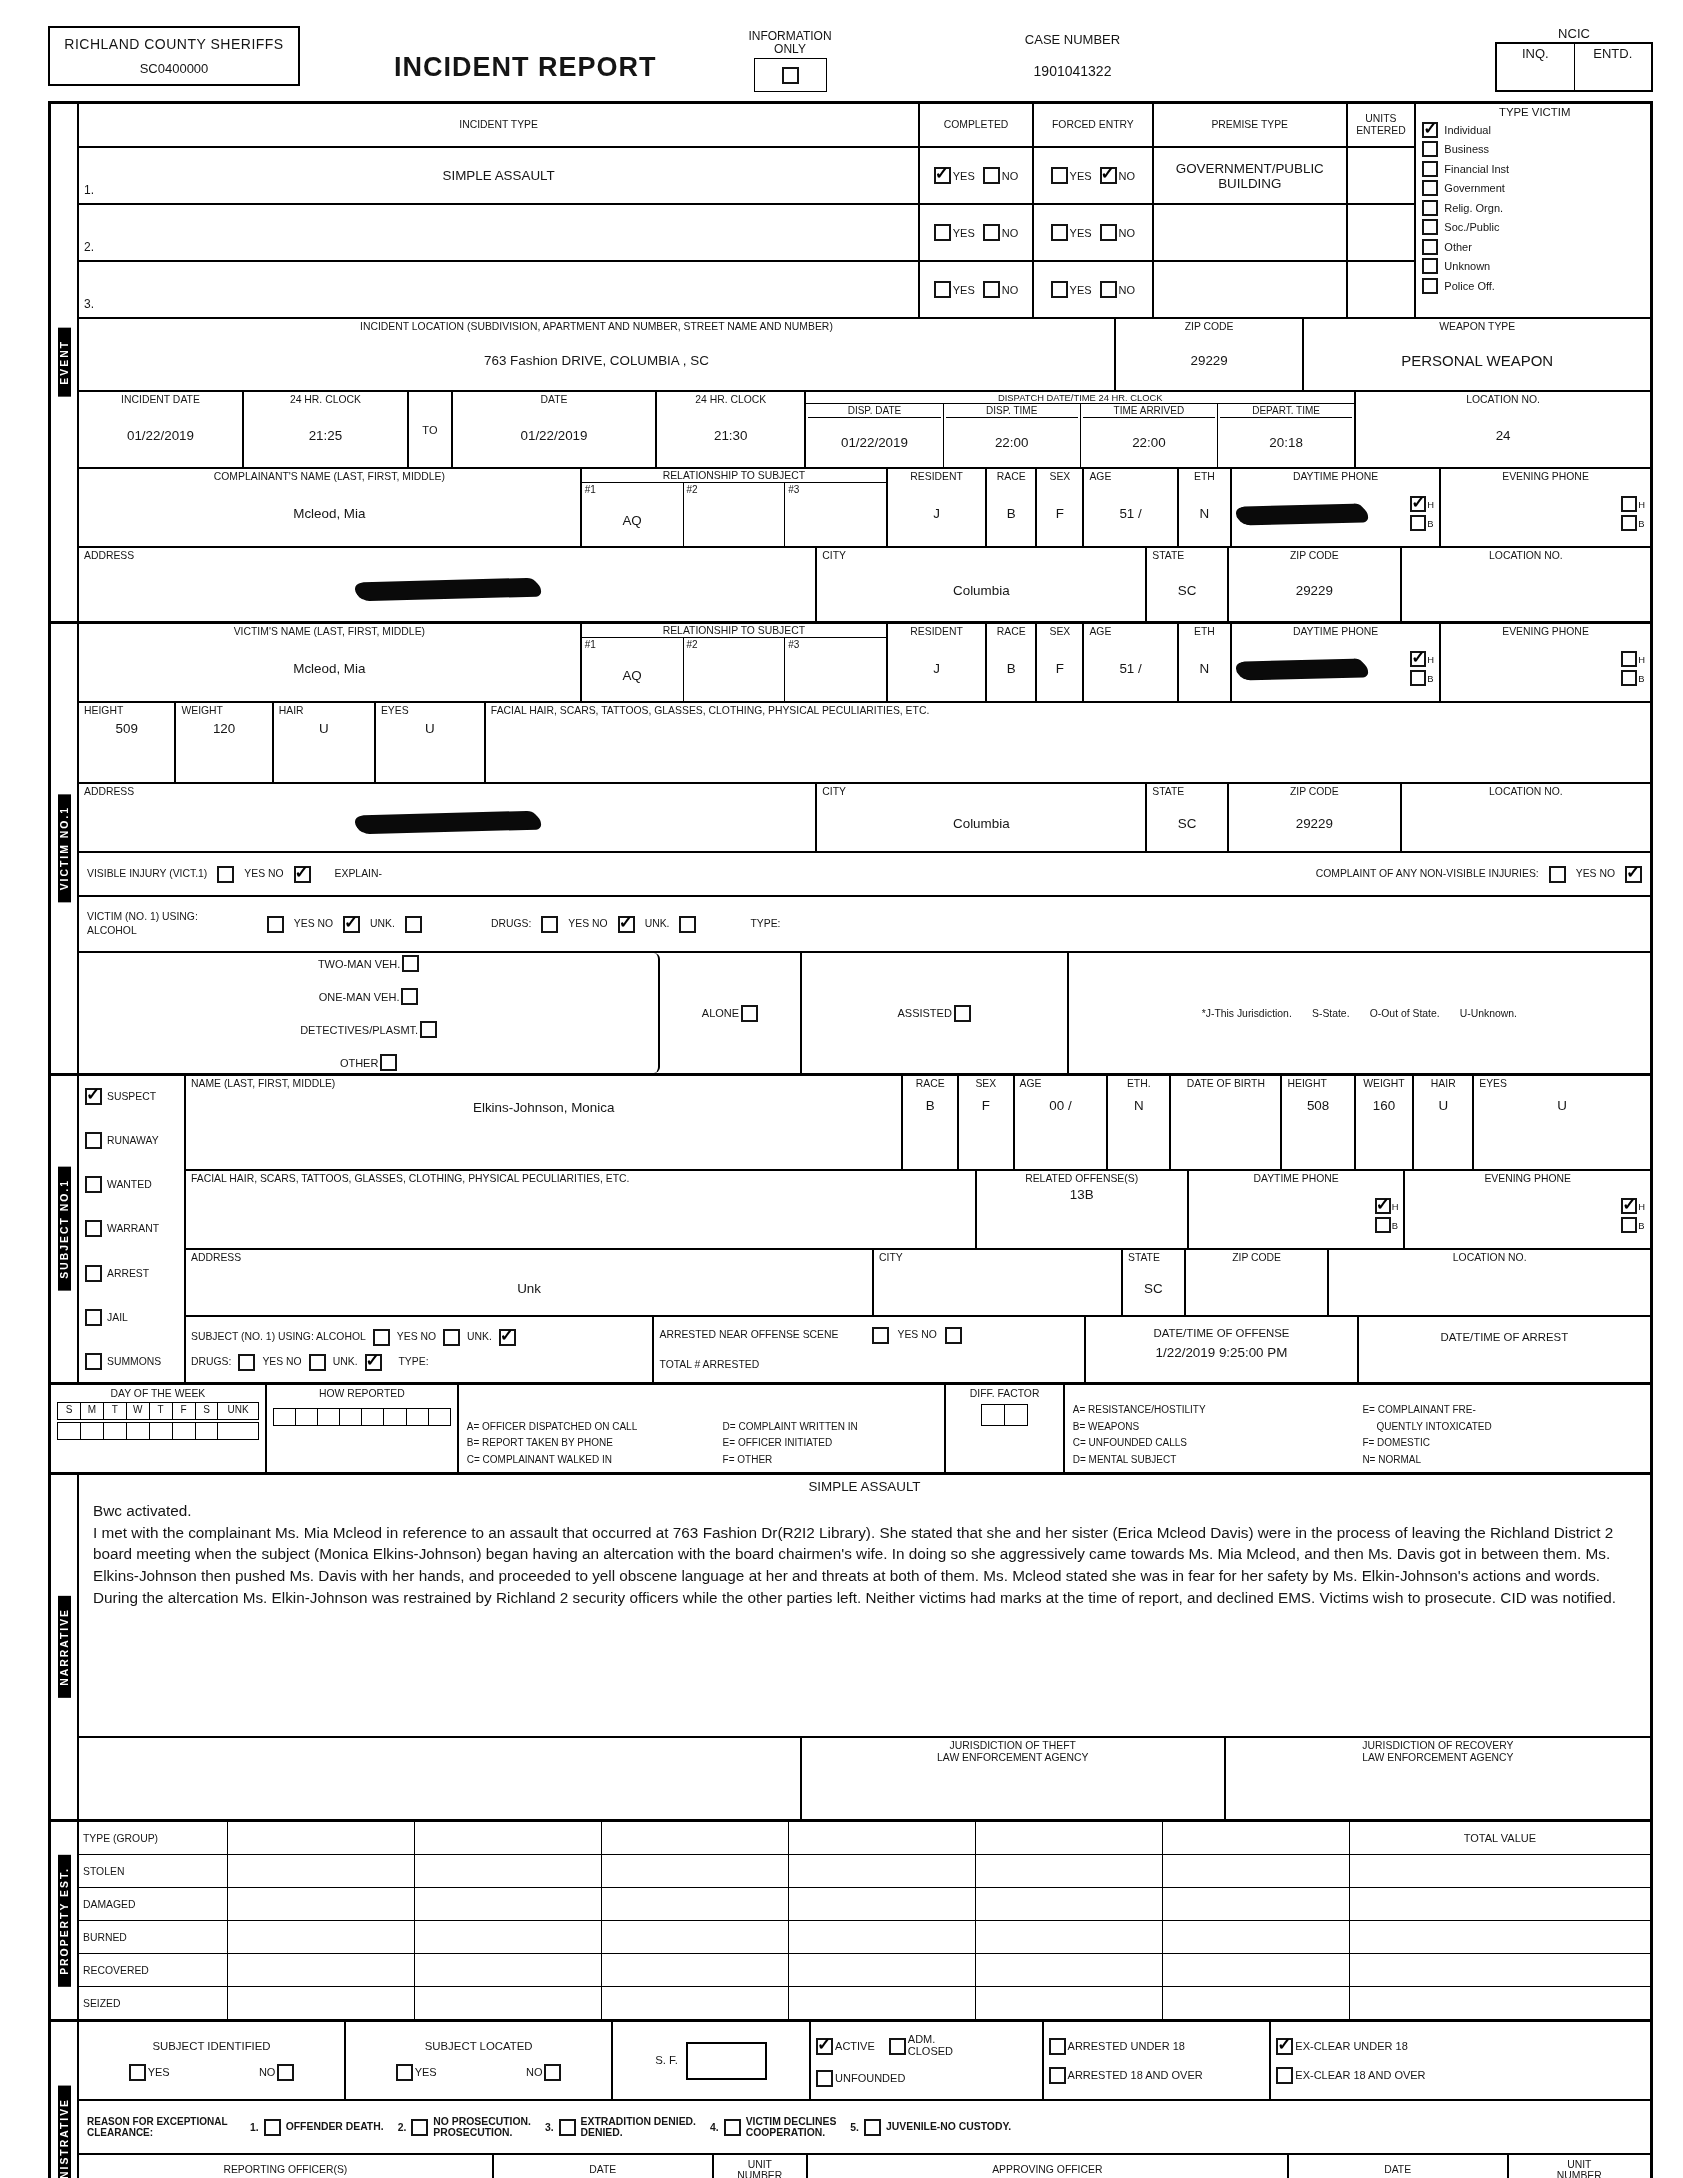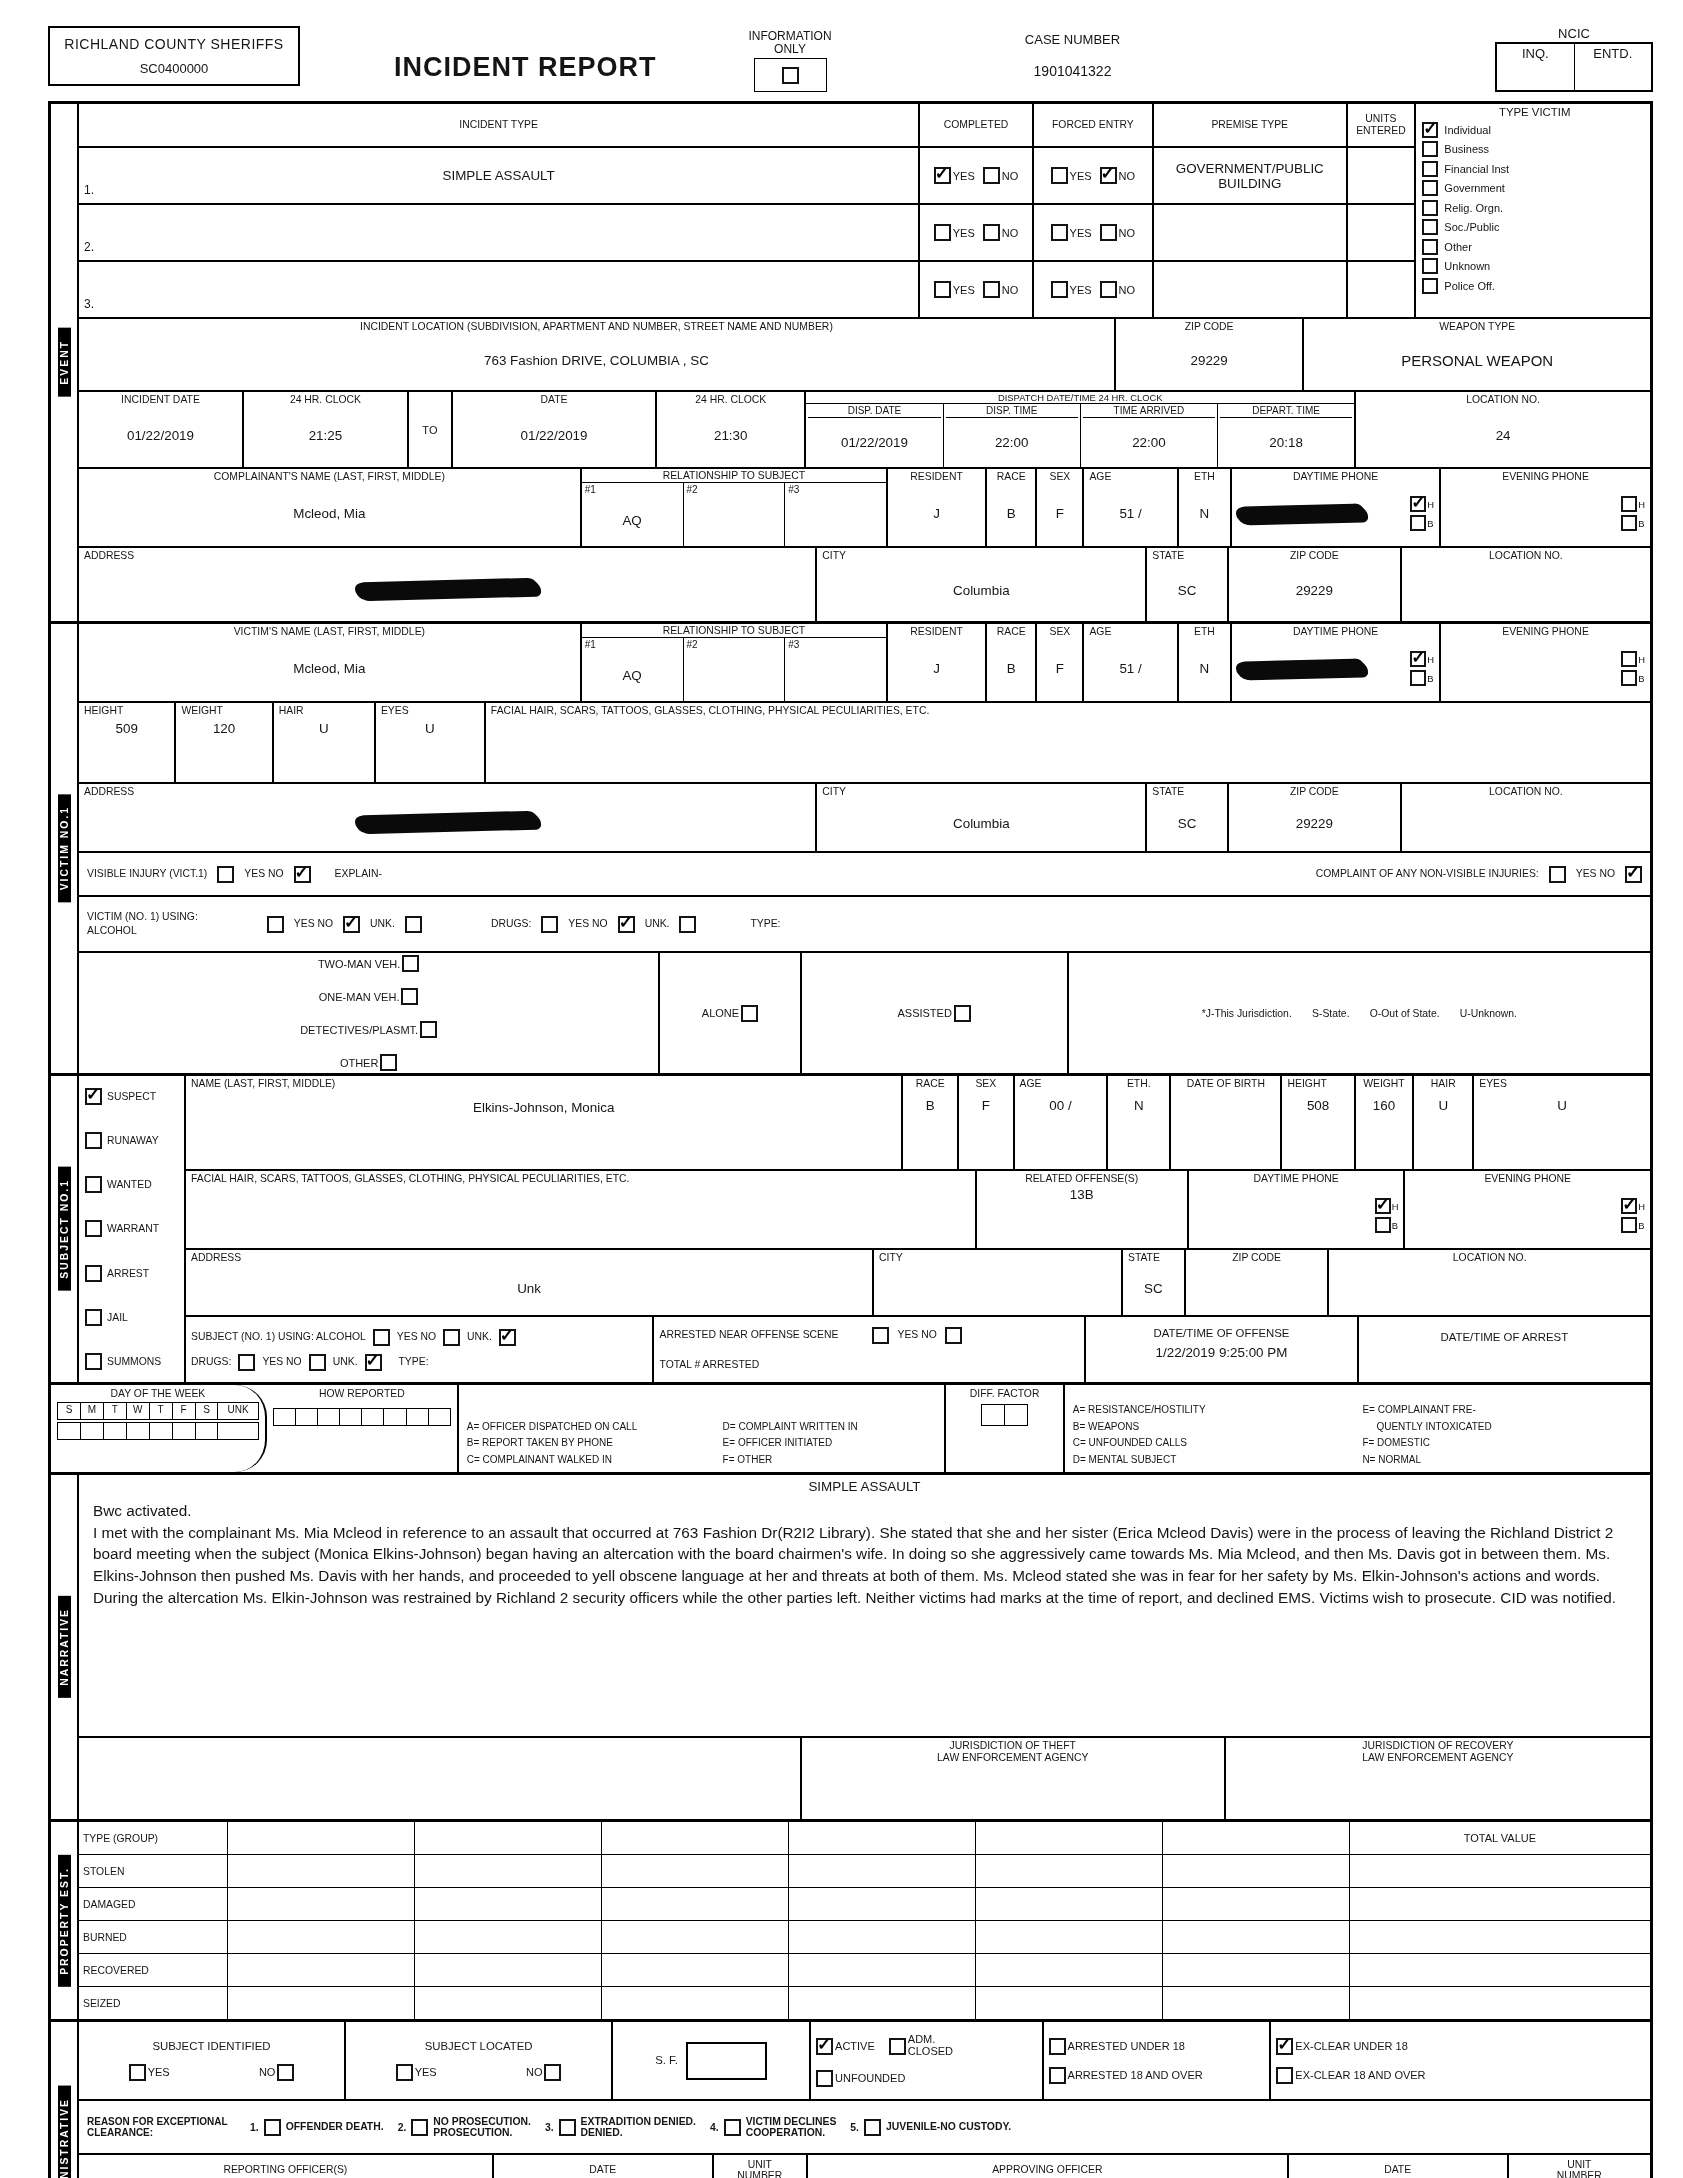--- a/index.html
+++ b/index.html
@@ -678,21 +678,21 @@
           <span class="lab">YES  NO</span>
           <span class="cb checked"></span>
           <span class="lab">UNK.</span>
           <span class="cb"></span>
           <span class="lab" style="margin-left:44px;">TYPE:</span>
           <span class="lab"></span>
           <span class="sp"></span>
         </div>
 
         <div class="row" style="min-height:30px;">
-          <div class="c" style="flex:0 0 37%;align-items:center;gap:16px;">
+          <div class="c" style="flex:0 0 37%;align-items:center;gap:16px;border-radius:6px;">
             <span class="cbp">
                 <span>TWO-MAN VEH.</span>
                 <span class="cb"></span>
               </span>
             <span class="cbp">
                 <span>ONE-MAN VEH.</span>
                 <span class="cb"></span>
               </span>
             <span class="cbp">
                 <span>DETECTIVES/PLASMT.</span>
@@ -900,21 +900,21 @@
           </div>
           <div class="c" style="flex:1;">
             <div class="lab ctr" style="margin-top:12px;font-size:11.4px;">DATE/TIME OF ARREST</div>
             <div class="val"></div>
           </div>
         </div>
       </div>
     </div>
 
     <div class="band dow">
-      <div class="c" style="flex:0 0 13.5%;padding:3px 6px;border-radius:32px;">
+      <div class="c" style="flex:0 0 13.5%;padding:3px 6px;">
         <div class="lab ctr">DAY OF THE WEEK</div>
         <div class="dwcells">
           <span class="dwc">S</span>
           <span class="dwc">M</span>
           <span class="dwc">T</span>
           <span class="dwc">W</span>
           <span class="dwc">T</span>
           <span class="dwc">F</span>
           <span class="dwc">S</span>
           <span class="dwc wide">UNK</span>

